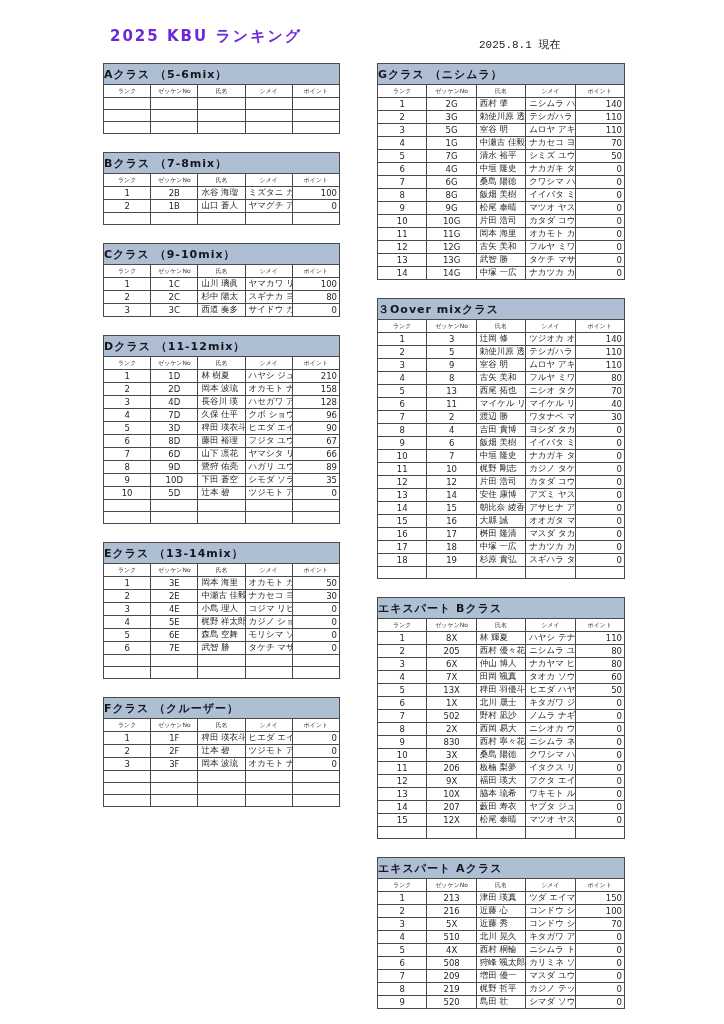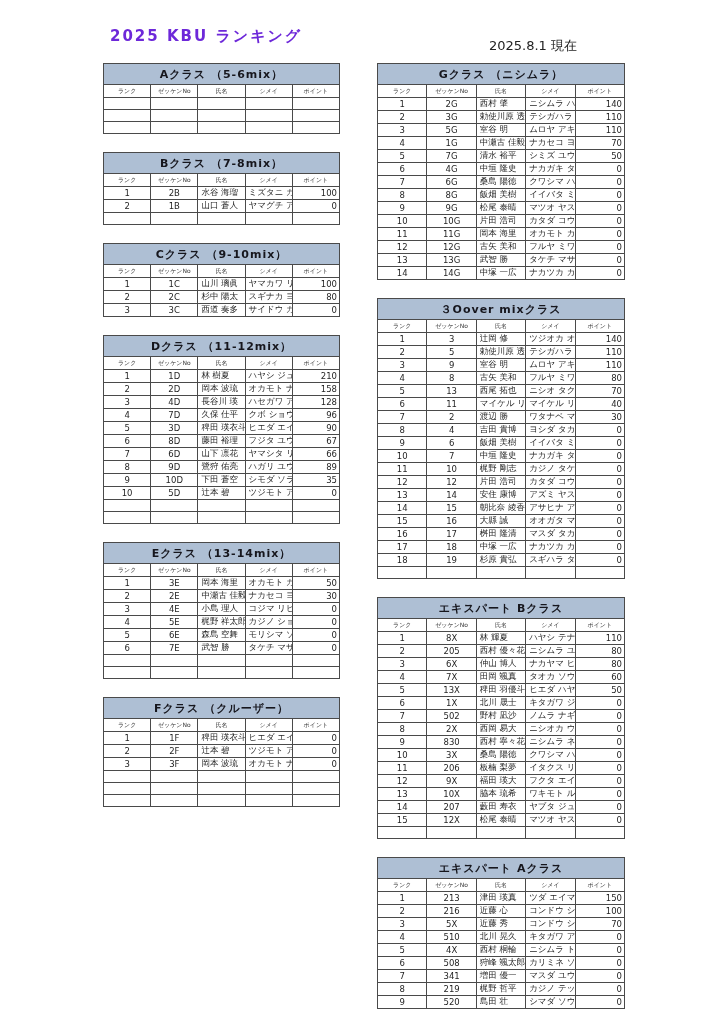--- a/index.html
+++ b/index.html
@@ -11,38 +11,38 @@
   html,body{background:#ffffff;}
   body{
     width:724px;height:1024px;position:relative;overflow:hidden;
     font-family:"DejaVu Sans",sans-serif;color:var(--text);
   }
   .page-title{
     position:absolute;left:110px;top:27px;
     font-size:15px;font-weight:bold;letter-spacing:2px;color:#6d28d9;
   }
   .date-label{
-    position:absolute;left:489px;top:37px;
-    font-size:13px;color:#222;
+    position:absolute;left:479px;top:37px;
+    font-size:11px;color:#222;font-family:Liberation Mono, monospace;
   }
   .col{position:absolute;top:63px;}
   #col-left{left:103px;width:237px;}
   #col-right{left:377px;width:248px;}
   table.rank-table{
     border-collapse:collapse;table-layout:fixed;width:100%;
     margin-bottom:18px;
   }
   table.rank-table th,table.rank-table td{
     border:1px solid var(--border);
     overflow:hidden;white-space:nowrap;
   }
   th.band{
     background:var(--band);
     height:21px;font-size:11px;font-weight:bold;
-    text-align:center;color:#16161d;letter-spacing:1px;
+    text-align:left;color:#16161d;letter-spacing:1px;
   }
   th.ch{
     height:13px;font-size:6px;font-weight:normal;
     text-align:center;color:#333;background:#fff;
   }
   td{height:12px;font-size:8.5px;background:#fff;}
   .c0{width:11%;}
   .c1{width:15%;}
   .c2{width:26%;}
   .c3{width:34%;}
@@ -851,21 +851,21 @@
         </tr>
         <tr>
           <td class="c0">6</td>
           <td class="c1">508</td>
           <td class="c2">狩峰 颯太郎</td>
           <td class="c3">カリミネ ソウタロウ</td>
           <td class="c4">0</td>
         </tr>
         <tr>
           <td class="c0">7</td>
-          <td class="c1">341</td>
+          <td class="c1">209</td>
           <td class="c2">増田 優一</td>
           <td class="c3">マスダ ユウイチ</td>
           <td class="c4">0</td>
         </tr>
         <tr>
           <td class="c0">8</td>
           <td class="c1">219</td>
           <td class="c2">梶野 哲平</td>
           <td class="c3">カジノ テッペイ</td>
           <td class="c4">0</td>

